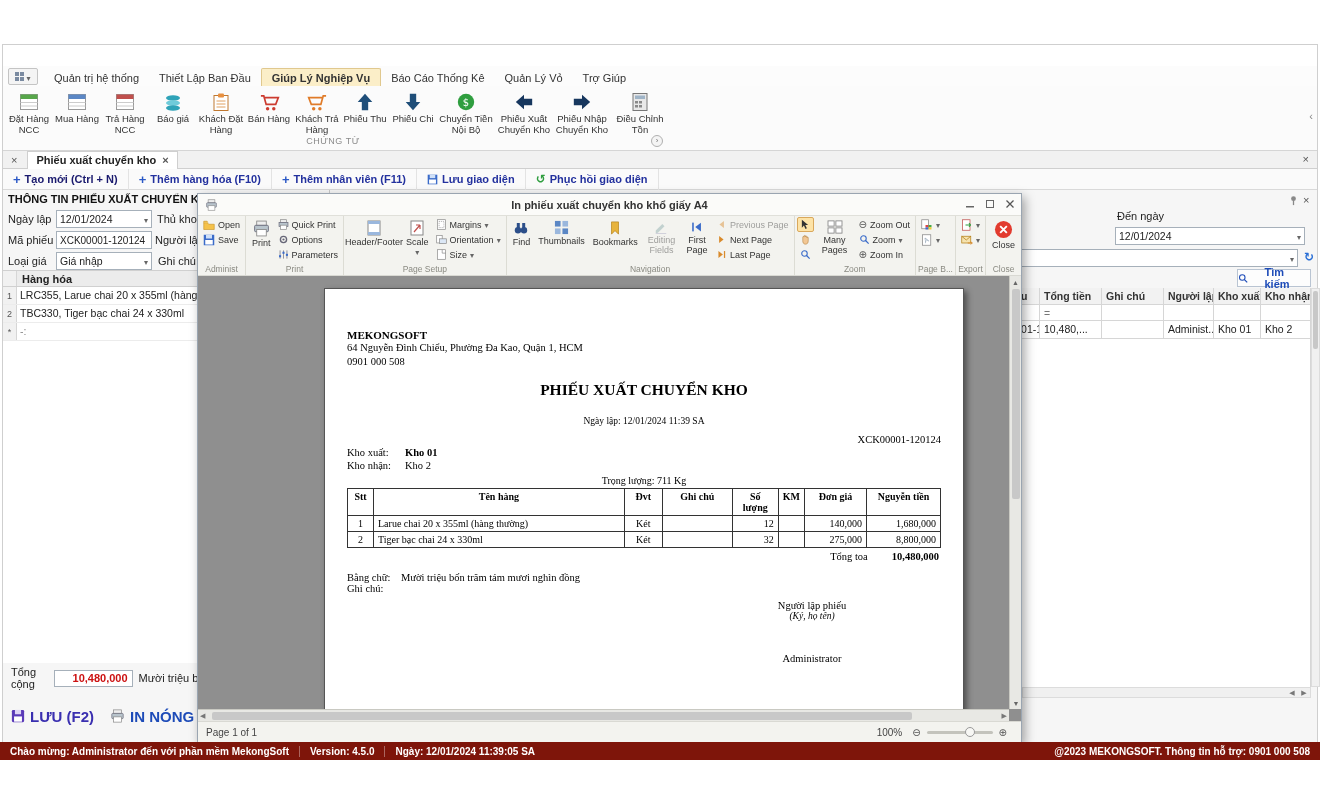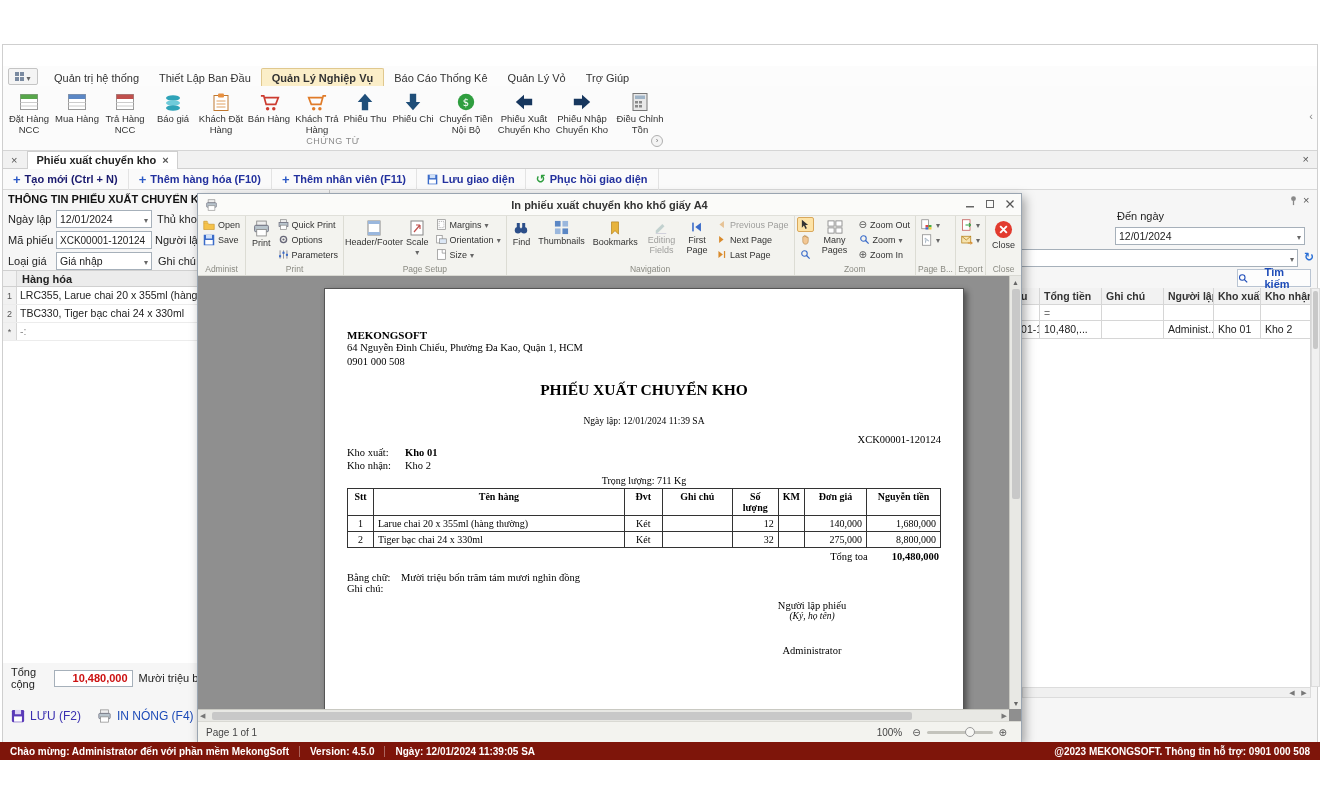--- a/index.html
+++ b/index.html
@@ -70,21 +70,21 @@
               border-bottom:1px solid #d0d0d0;display:flex;align-items:center}
   .grid-ind{width:14px;height:100%;border-right:1px solid #d6d6d6;display:flex;align-items:center;justify-content:center;
             color:#555;font-size:9px;background:#f1f1f1}
   .grid-body{left:3px;top:287px;width:327px;height:376px;background:#fff}
   .grow{height:18px;border-bottom:1px solid #ececec;display:flex;align-items:stretch;overflow:hidden}
   .grow .txt{padding:2px 3px;white-space:nowrap;font-size:10.5px}
   .total-row{left:3px;top:667px;width:327px;height:22px;display:flex;align-items:center}
   .total-box{width:84px;height:17px;background:#fff;border:1px solid #a6b0ba;color:#cc1111;font-weight:bold;
              text-align:right;padding:1px 4px;font-size:11px}
   .lp-buttons{left:3px;top:700px;width:327px;height:32px;display:flex;align-items:center}
-  .lp-btn{display:flex;align-items:center;gap:5px;font-weight:normal;font-size:12px;padding:4px 8px}
+  .lp-btn{display:flex;align-items:center;gap:5px;font-weight:bold;font-size:15px;padding:4px 8px}
 
   
   .right-panel{left:330px;top:190px;width:987px;height:552px;background:#f6f6f6}
   .rp-cell{position:absolute;border-right:1px solid #d6d6d6;border-bottom:1px solid #d6d6d6;overflow:hidden;
            padding:2px 4px;font-size:10.5px;background:#fff;white-space:nowrap}
   .rp-head{background:#f2f2f2;font-weight:bold;color:#333}
   .scroll-track{background:#f0f0f0;border:1px solid #dcdcdc}
   .scroll-thumb{background:#c8c8c8;border-radius:2px}
   .arrow-left::after{content:"◀";font-size:7px;color:#777}
   .arrow-right::after{content:"▶";font-size:7px;color:#777}
@@ -192,21 +192,21 @@
     <span class="grid-glyph">
         <i></i>
         <i></i>
         <i></i>
         <i></i>
       </span>
     <span class="caret"></span>
   </div>
   <div class="rtab">Quản trị hệ thống</div>
   <div class="rtab">Thiết Lập Ban Đầu</div>
-  <div class="rtab active">Quản Lý Nghiệp Vụ</div>
+  <div class="rtab active">Giúp Lý Nghiệp Vụ</div>
   <div class="rtab">Báo Cáo Thống Kê</div>
   <div class="rtab">Quản Lý Vỏ</div>
   <div class="rtab">Trợ Giúp</div>
 </div>
 
 <div class="abs ribbon">
   <div class="rb-row">
     <div class="rb-btn">
       <span class="ic">
         <svg width="20" height="20" viewBox="0 0 20 20">
@@ -971,21 +971,21 @@
         <span>Tổng toa</span><b>10,480,000</b>
       </div>
       <div class="rpt-words">
         <span>Bằng chữ:</span>
         <span style="margin-left:8px">Mười triệu bốn trăm tám mươi nghìn đồng</span>
       </div>
       <div>Ghi chú:</div>
       <div class="rpt-sign">
         <div>Người lập phiếu</div>
         <div style="font-style:italic;font-size:9.5px">(Ký, họ tên)</div>
-        <div style="margin-top:24px">Administrator</div>
+        <div style="margin-top:32px">Administrator</div>
       </div>
     </div>
     <div class="vscroll">
       <div class="sb-btn" style="height:12px">▲</div>
       <div class="scroll-thumb" style="margin:1px 2px;width:8px;height:210px"></div>
       <div class="sb-btn abs" style="bottom:0;width:12px;height:12px">▼</div>
     </div>
     <div class="hscroll">
       <span class="arrow-left sb-btn abs" style="left:2px;top:2px"></span>
       <div class="scroll-thumb abs" style="left:14px;top:2px;width:700px;height:8px"></div>

